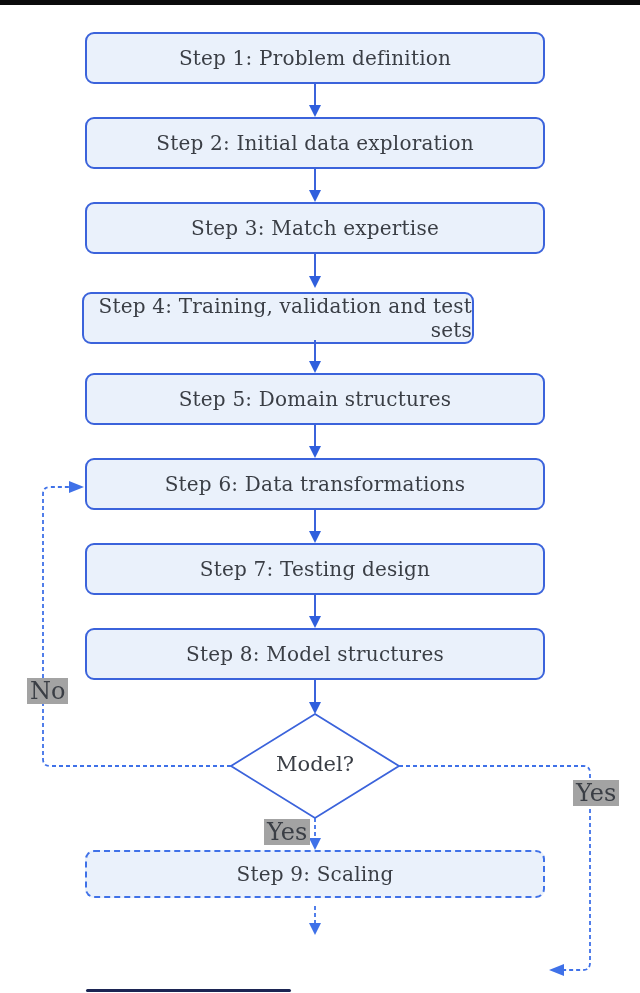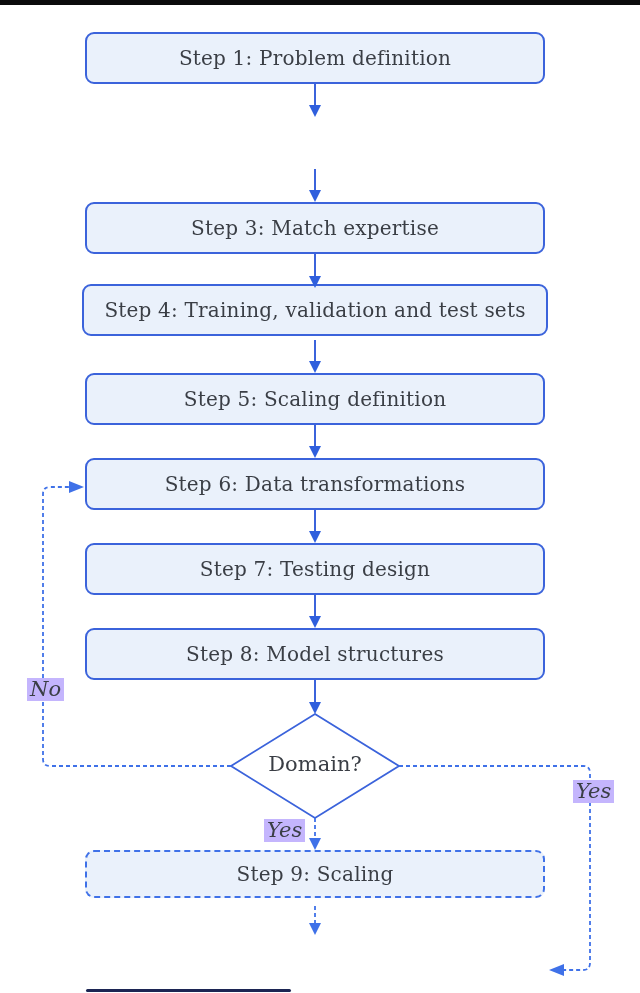--- a/index.html
+++ b/index.html
@@ -21,38 +21,39 @@
   .flow-line{stroke:var(--accent-solid,#3b63db);stroke-width:2;fill:none;}
   .flow-head{fill:var(--arrowhead,#2f5fdd);stroke:none;}
   .dash-line{stroke:var(--accent-dashed,#3f71e8);stroke-width:1.8;fill:none;stroke-dasharray:4 3;}
   .dash-head{fill:var(--accent-dashed,#3f71e8);stroke:none;}
   .diamond{fill:var(--diamond-fill,#ffffff);stroke:var(--accent-solid,#3b63db);stroke-width:1.8;}
   .decision-label{
     position:absolute;left:255px;top:752px;width:120px;text-align:center;
     font-size:21px;color:var(--text,#3a3e45);z-index:3;
   }
   .edge-label{
-    position:absolute;font-size:21px;color:var(--text,#3a3e45);
-    background:#c4b5fd;padding:0 3px;z-index:3;line-height:1.1;font-style:italic;
+    position:absolute;font-size:24px;color:var(--text,#3a3e45);
+    background:#a3a3a3;padding:0 3px;z-index:3;line-height:1.1;
   }
   .label-no{left:27px;top:678px;}
   .label-yes-down{left:264px;top:819px;}
   .label-yes-right{left:573px;top:780px;}
 </style>
 </head>
 <body>
 
 <div class="canvas">
 
   <div class="top-rule"></div>
 
   <div class="step" style="top:32px">Step 1: Problem definition</div>
+  <div class="step" style="top:117px">Step 2: Initial data exploration</div>
   <div class="step" style="top:202px">Step 3: Match expertise</div>
-  <div class="step" style="top:284px;left:82px;width:466px">Step 4: Training, validation and test sets</div>
-  <div class="step" style="top:373px">Step 5: Scaling definition</div>
+  <div class="step" style="top:292px;left:82px;width:392px">Step 4: Training, validation and test sets</div>
+  <div class="step" style="top:373px">Step 5: Domain structures</div>
   <div class="step" style="top:458px">Step 6: Data transformations</div>
   <div class="step" style="top:543px">Step 7: Testing design</div>
   <div class="step" style="top:628px">Step 8: Model structures</div>
   <div class="step dashed" style="top:850px;height:48px">Step 9: Scaling</div>
 
   <svg class="connector-layer" viewBox="0 0 640 993">
 
     <g>
       <line class="flow-line" x1="315" y1="84" x2="315" y2="106"></line>
         <polygon class="flow-head" points="309,105 321,105 315,117"></polygon>
@@ -102,19 +103,19 @@
       <path class="dash-line" d="M231 766 H50 Q43 766 43 759 V494 Q43 487 50 487 H69"></path>
       <polygon class="dash-head" points="69,481 69,493 84,487"></polygon>
     </g>
 
     <g>
       <path class="dash-line" d="M399 766 H583 Q590 766 590 773 V963 Q590 970 583 970 H564"></path>
       <polygon class="dash-head" points="564,964 564,976 549,970"></polygon>
     </g>
   </svg>
 
-  <div class="decision-label">Domain?</div>
+  <div class="decision-label">Model?</div>
   <div class="edge-label label-no">No</div>
   <div class="edge-label label-yes-down">Yes</div>
   <div class="edge-label label-yes-right">Yes</div>
 
   <div class="bottom-artifact"></div>
 </div>
 
 </body></html>

